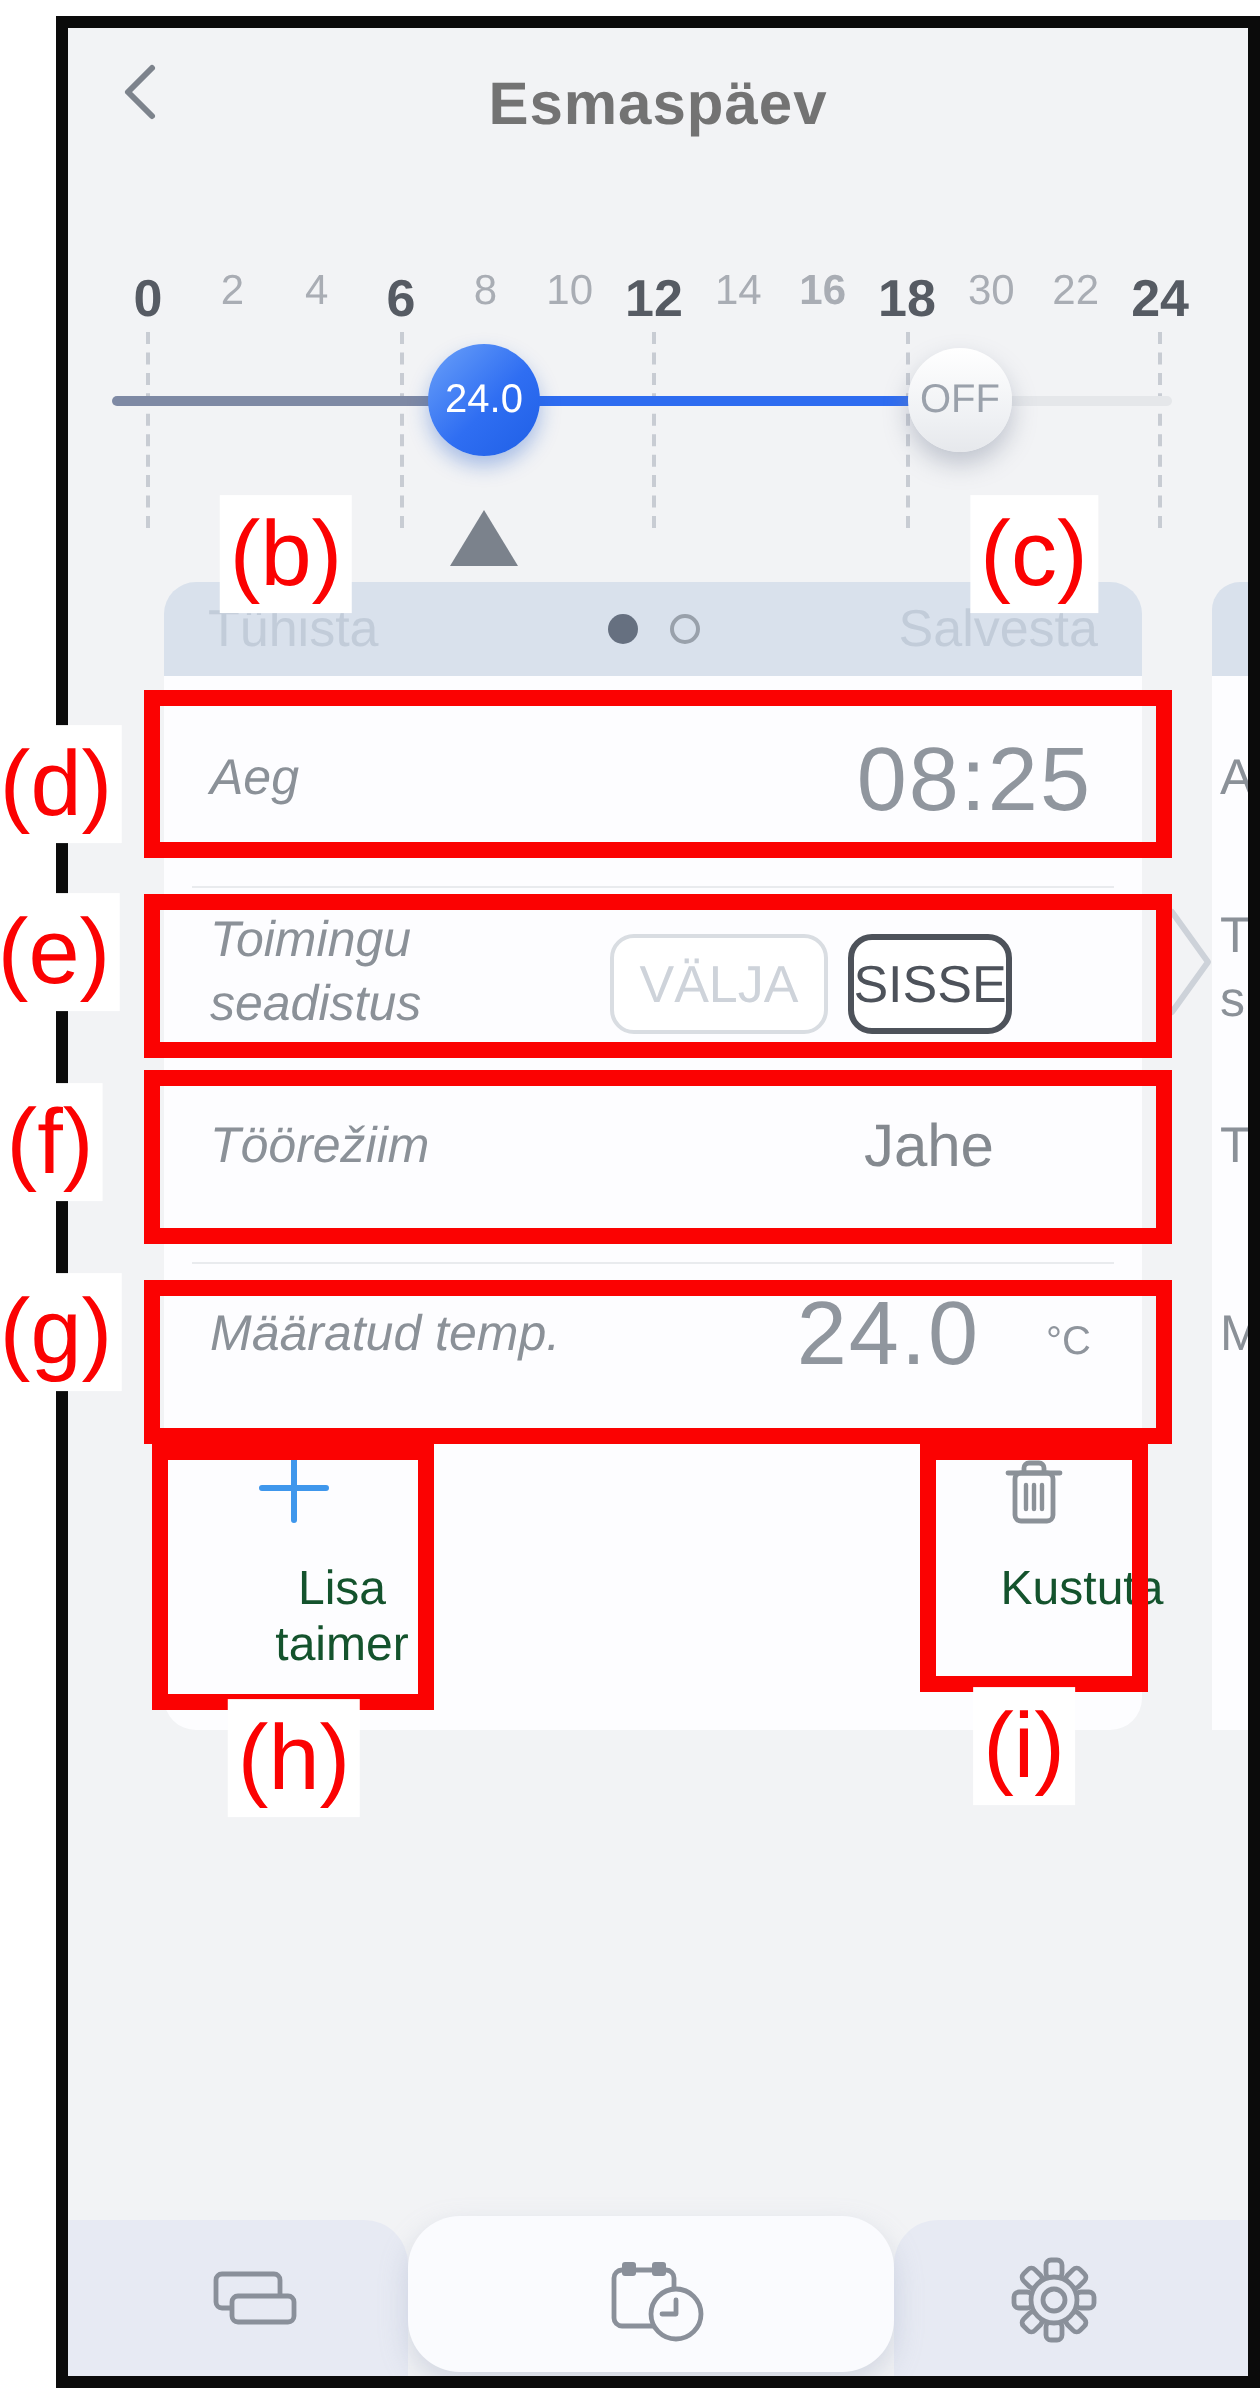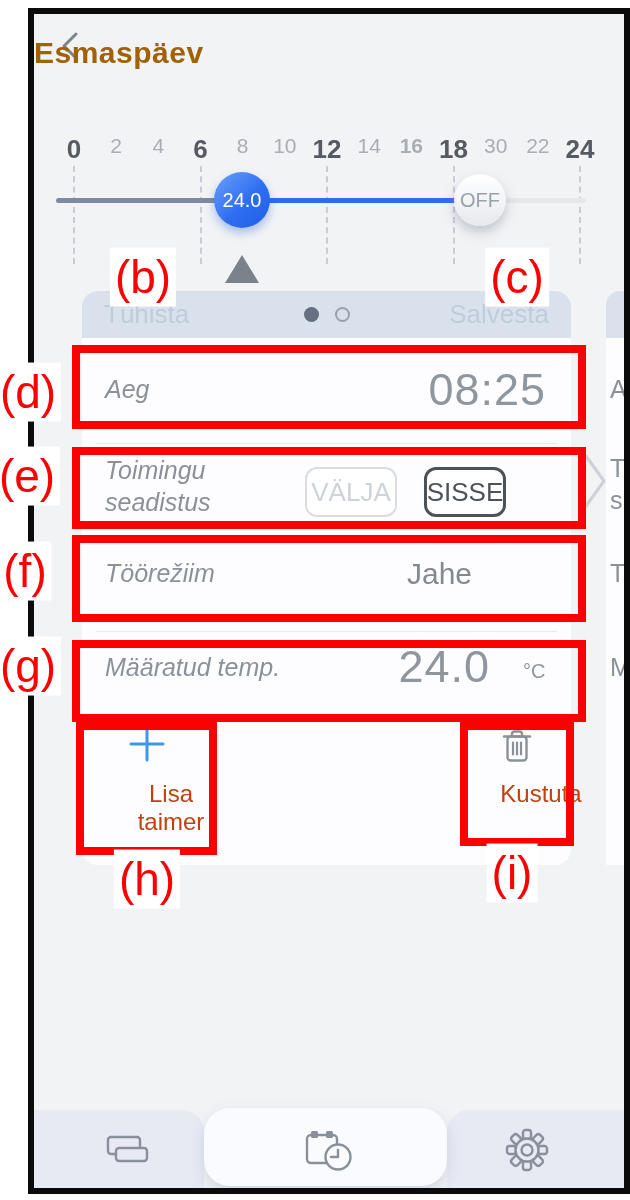--- a/index.html
+++ b/index.html
@@ -2,22 +2,22 @@
 <html><head>
 <meta charset="utf-8">
 <style>
   html,body{margin:0;padding:0;background:#fff;}
   .page{position:relative;width:630px;height:1200px;background:#ffffff;overflow:hidden;
         font-family:"Liberation Sans",sans-serif;-webkit-font-smoothing:antialiased;}
   .frame{position:absolute;left:28px;top:8px;width:602px;height:1186px;border:6px solid #0b0b0b;
          background:#f2f3f5;box-sizing:border-box;overflow:hidden;}
 
   
-  .title{position:absolute;left:0;top:22px;width:100%;font-size:30px;
-         font-weight:bold;color:#a16207;letter-spacing:.5px;}
+  .title{position:absolute;left:0;top:22px;width:100%;text-align:center;font-size:30px;
+         font-weight:bold;color:#737373;letter-spacing:.5px;}
   .back{position:absolute;left:18px;top:12px;width:36px;height:40px;cursor:pointer;}
 
   
   .hour{position:absolute;top:120px;transform:translateX(-50%);font-size:21px;color:#a9adb4;}
   .hour.major{font-size:26px;color:#565b63;font-weight:bold;}
   .dash{position:absolute;top:152px;height:98px;width:0;border-left:2px dashed #c8ccd3;
         transform:translateX(-1px);}
   .seg{position:absolute;top:184px;height:5px;border-radius:3px;}
   .seg-left{left:22px;width:186px;background:#7e89a4;}
   .seg-mid{left:208px;width:238px;background:#2e6cf0;}
@@ -42,24 +42,24 @@
      justify-content:center;gap:16px;pointer-events:none;}
   .dot-on{width:15px;height:15px;border-radius:50%;background:#667080;}
   .dot-off{width:11px;height:11px;border-radius:50%;border:2px solid #99a1ab;background:transparent;}
   .card{position:absolute;left:48px;top:324px;width:489px;height:527px;background:#fdfdff;
      border-radius:0 0 16px 16px;}
   .divider{position:absolute;left:14px;right:14px;height:1px;background:#e9ebee;}
   .rlabel{position:absolute;left:23px;font-size:25px;color:#8b9198;font-style:italic;}
   .bigval{position:absolute;font-size:45px;color:#90969e;letter-spacing:1px;}
   .pill{position:absolute;top:129px;height:50px;border-radius:12px;display:flex;align-items:center;
      justify-content:center;box-sizing:border-box;font-size:26px;background:#fff;cursor:pointer;}
-  .pill-off{left:223px;width:92px;border:2px solid #d9dde2;color:#ced3da;}
+  .pill-off{left:223px;width:109px;border:2px solid #d9dde2;color:#ced3da;}
   .pill-on{left:342px;width:82px;border:3px solid #4d525a;color:#4d525a;font-weight:500;}
   .corner-btn{position:absolute;width:130px;text-align:center;cursor:pointer;}
-  .corner-btn .lbl{display:block;margin-top:12px;font-size:24px;color:#c2410c;margin-left:48px;}
+  .corner-btn .lbl{display:block;margin-top:12px;font-size:24px;color:#14532d;margin-left:48px;}
 
   
   .peek-strip{position:absolute;left:572px;top:277px;width:18px;height:47px;background:#d9e1ec;
      border-radius:14px 0 0 0;}
   .peek-body{position:absolute;left:572px;top:324px;width:18px;height:527px;background:#fdfdff;
      overflow:hidden;}
   .peek-body span{position:absolute;left:4px;font-size:25px;color:#8b9198;white-space:nowrap;}
   .next-chev{position:absolute;left:548px;top:438px;}
 
   
@@ -146,21 +146,21 @@
         <span class="rlabel" style="top:116px;line-height:32px">
           <span>Toimingu</span><br>
           <span>seadistus</span>
         </span>
         <span class="pill pill-off">VÄLJA</span>
         <span class="pill pill-on">SISSE</span>
       </div>
 
       <div>
         <span class="rlabel" style="top:221px">Töörežiim</span>
-        <span style="position:absolute;left:325px;top:219px;width:90px;text-align:left;font-size:30px;color:#84898f">Jahe</span>
+        <span style="position:absolute;left:325px;top:219px;width:90px;text-align:right;font-size:30px;color:#84898f">Jahe</span>
       </div>
 
       <div>
         <span class="rlabel" style="top:315px">Määratud temp.</span>
         <span class="bigval" style="right:81px;top:303px">24.0</span>
         <span style="position:absolute;left:441px;top:322px;font-size:20px;color:#8f959d">°C</span>
       </div>
 
       <div class="corner-btn" style="left:0;top:386px">
         <svg width="40" height="40" viewBox="0 0 40 40">

